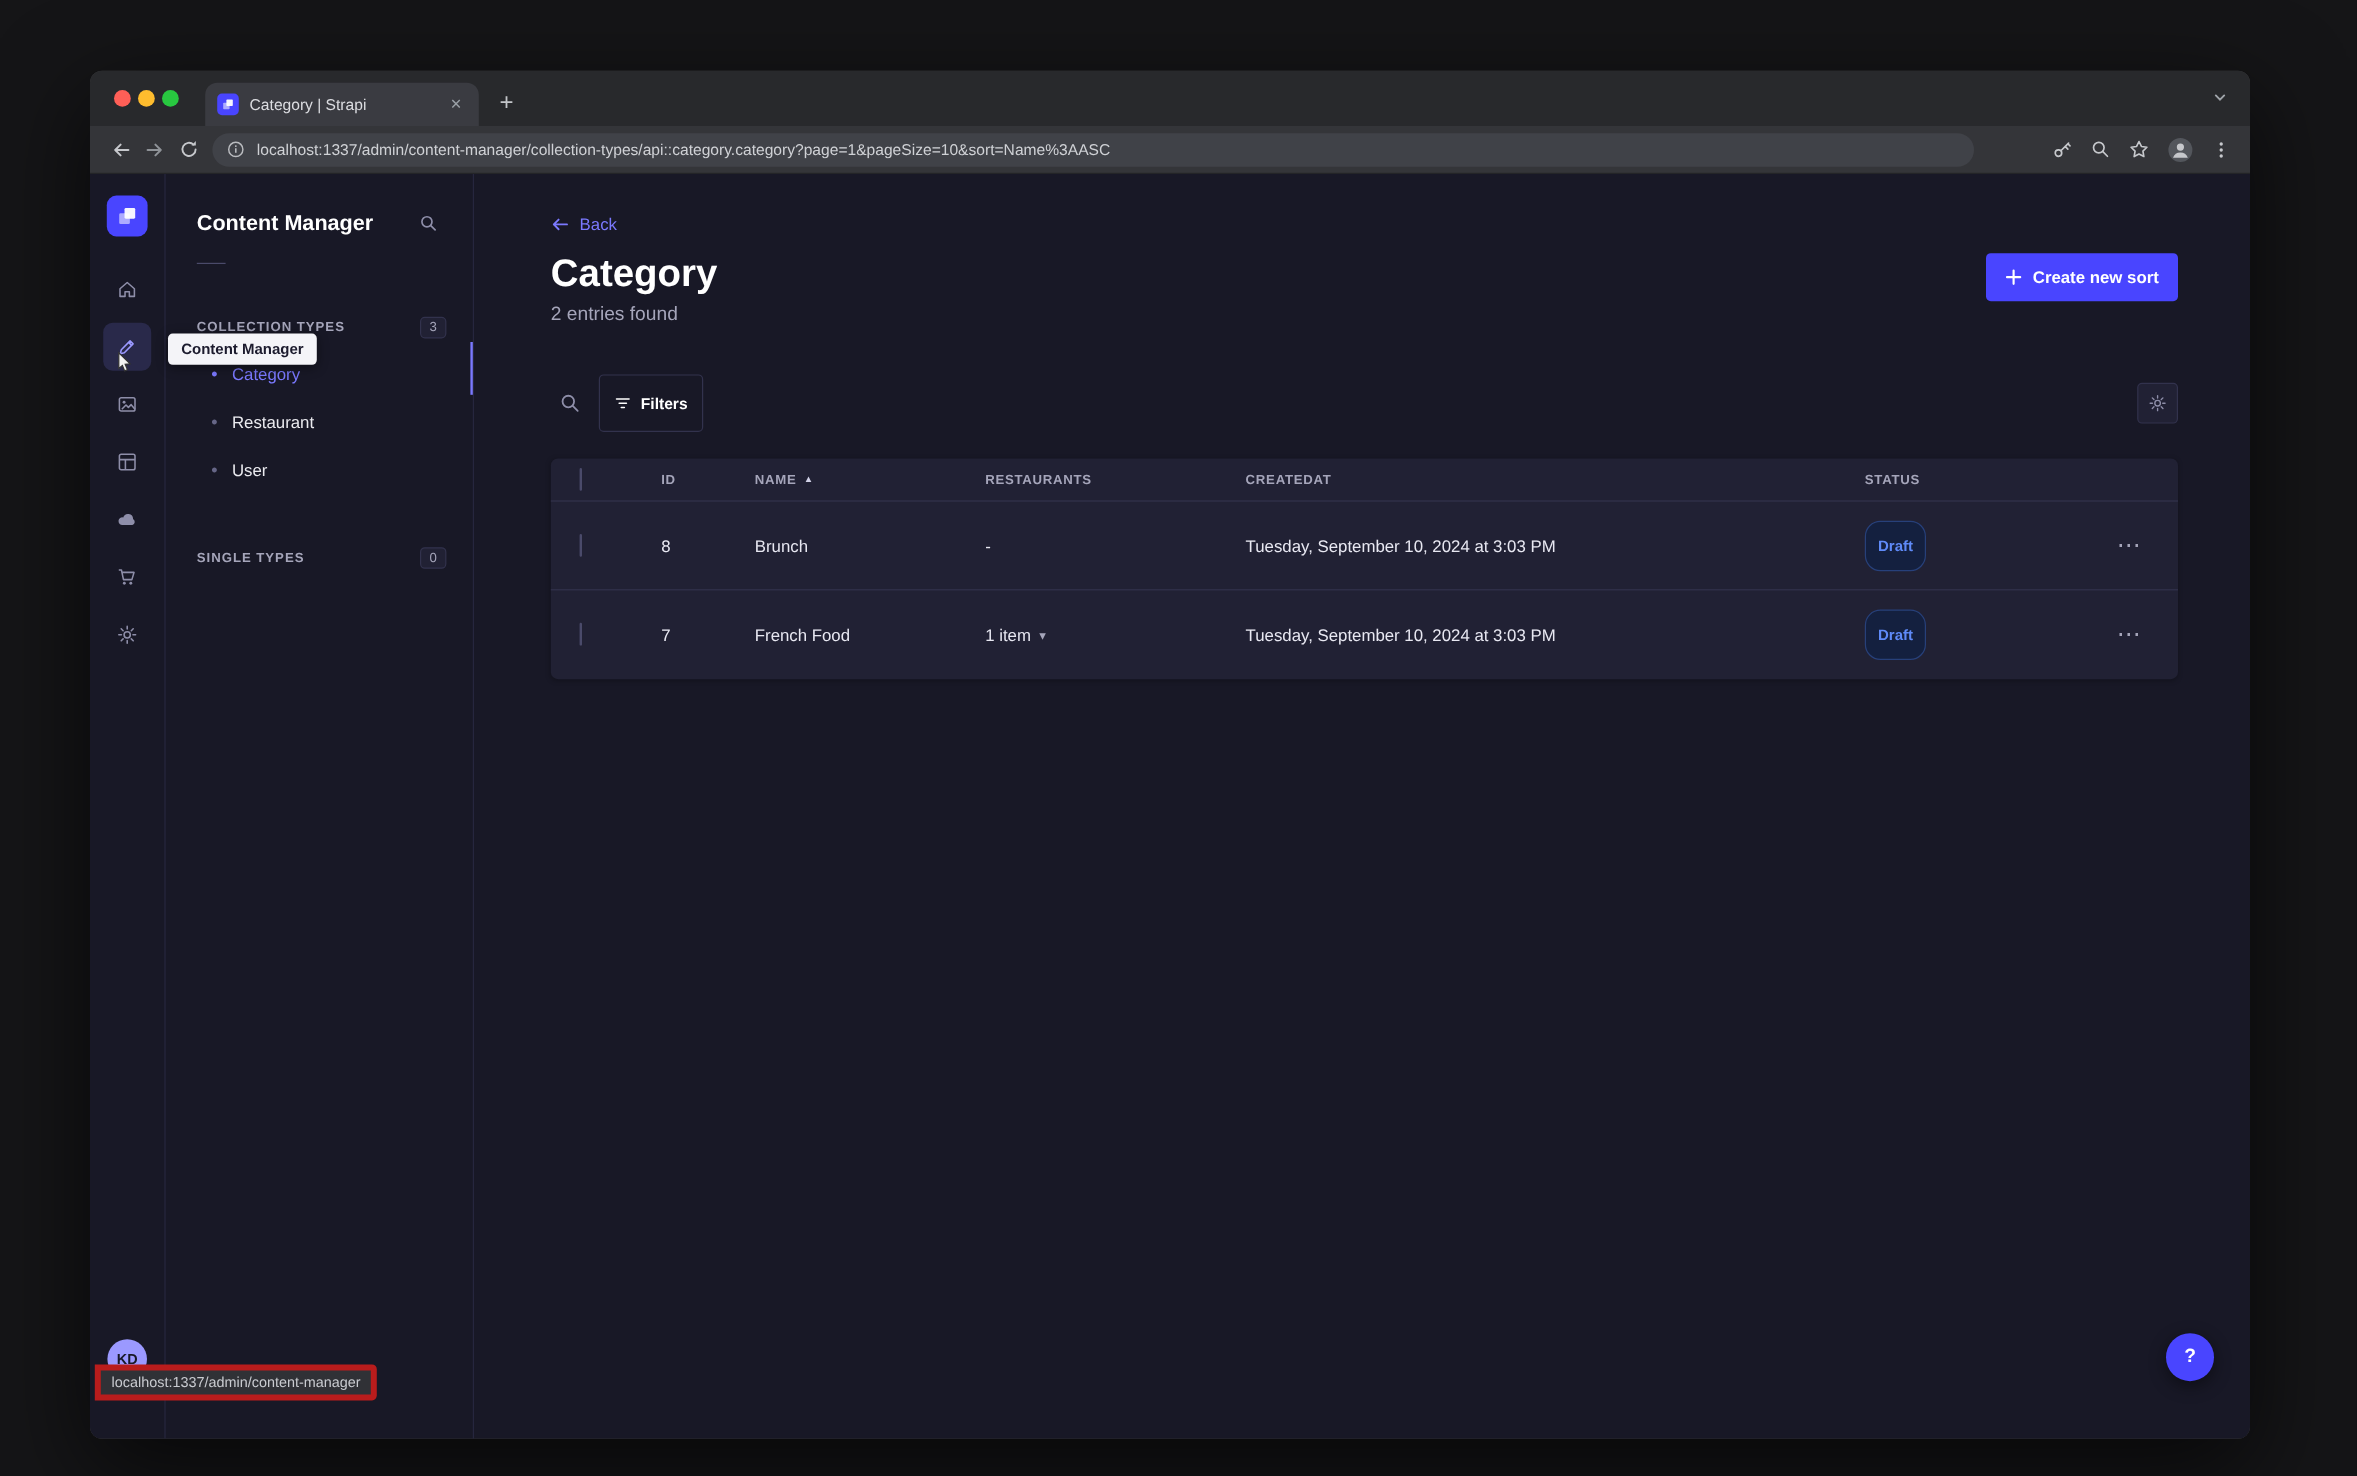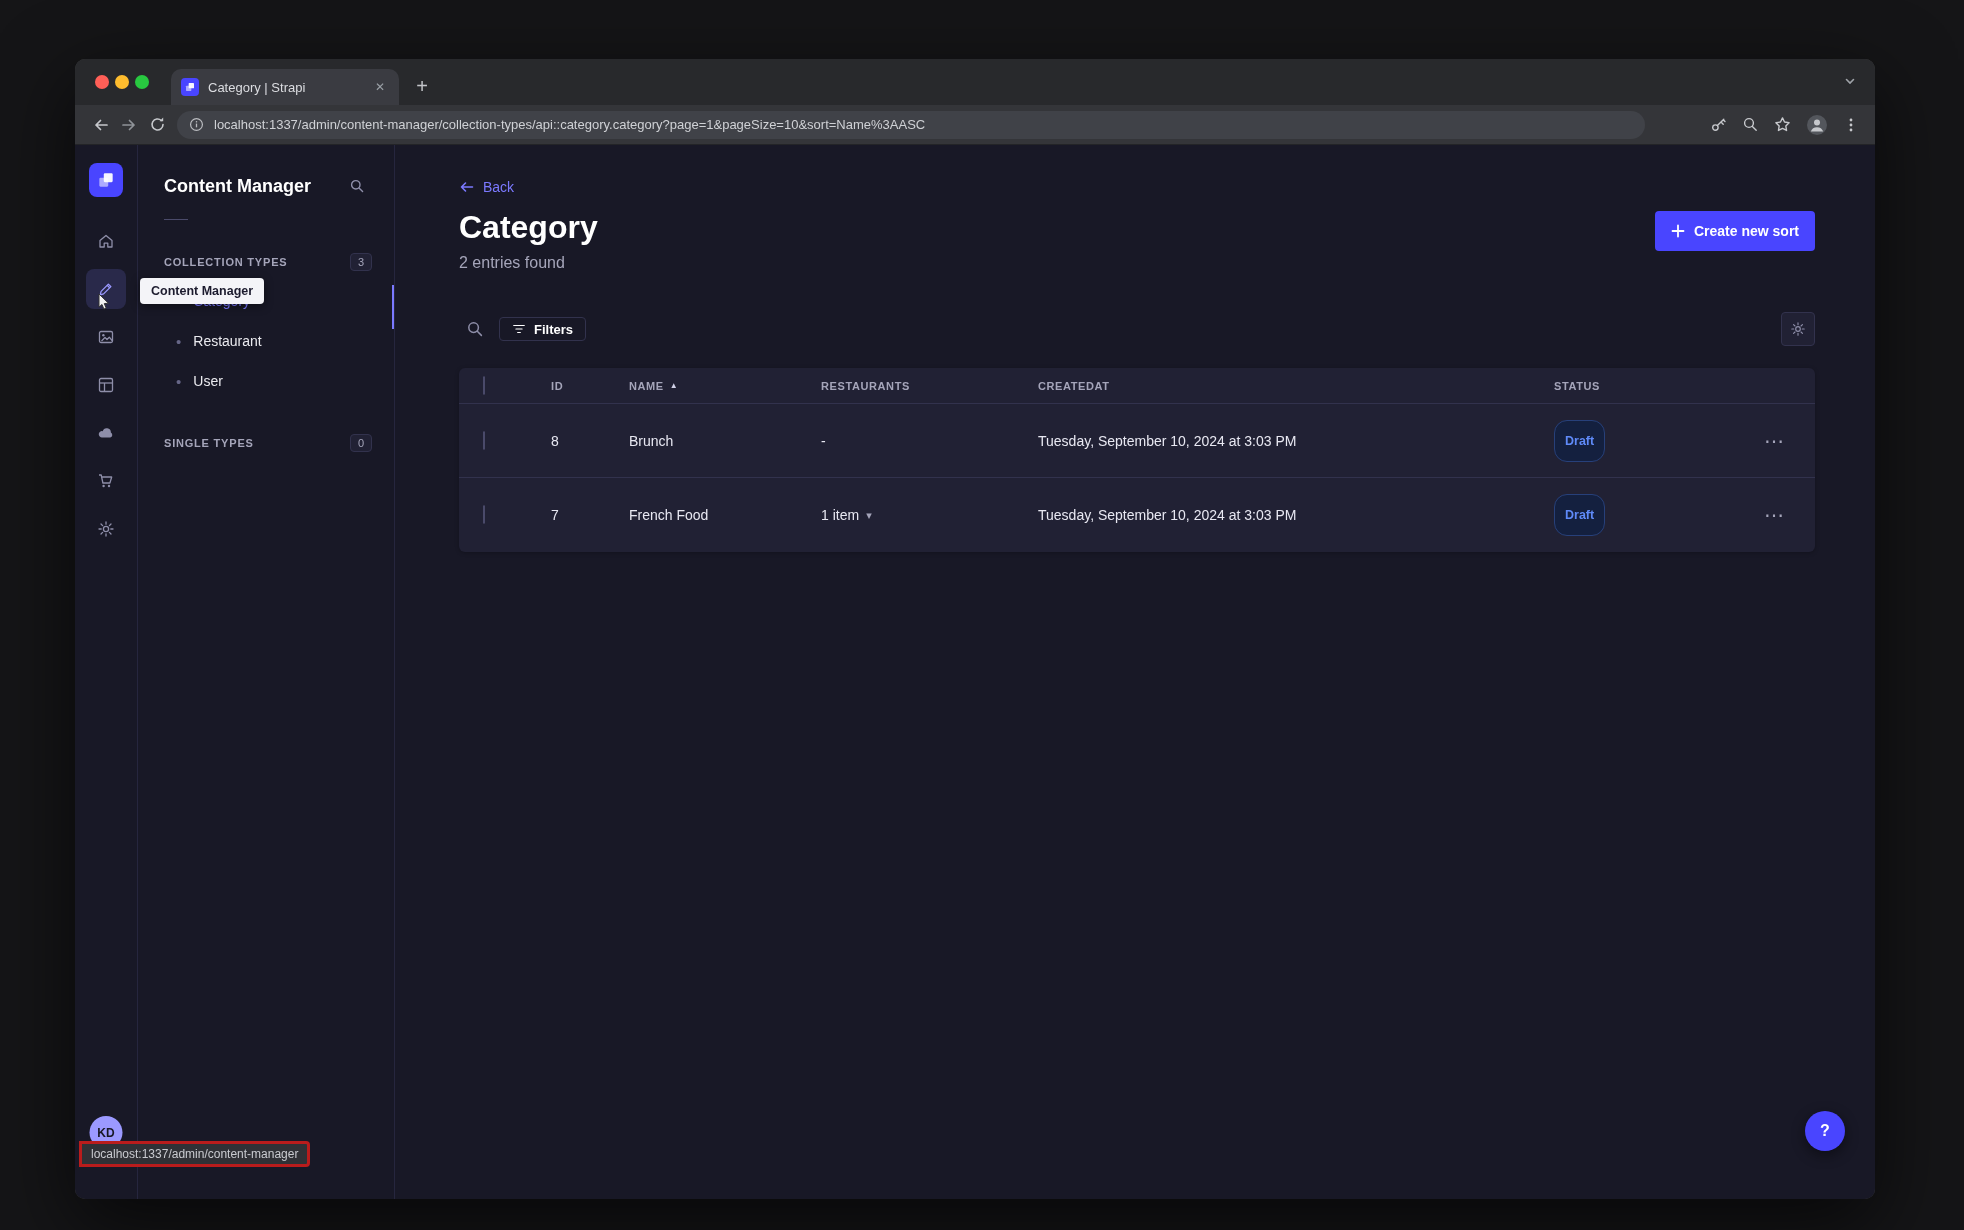--- a/index.html
+++ b/index.html
@@ -53,53 +53,53 @@
     font-size:12px; font-weight:700; display:flex; align-items:center; justify-content:center; }
 
   .subnav { width:257px; border-right:1px solid #26263e; position:relative; flex-shrink:0; }
   .subnav-head { display:flex; align-items:center; justify-content:space-between;
     padding:26px 22px 0 26px; }
   .subnav-title { font-size:18px; font-weight:700; color:#ffffff; }
   .subnav-search { width:30px; height:30px; display:flex; align-items:center; justify-content:center;
     border:1px solid transparent; border-radius:6px; }
   .subnav-divider { margin:18px 0 0 26px; width:24px; height:1px; background:#4a4a6a; }
   .subnav-section { display:flex; align-items:center; justify-content:space-between;
-    padding:0 22px 0 26px; margin-top:33px; }
+    padding:0 22px 0 26px; margin-top:44px; }
   .section-label { font-size:11px; font-weight:700; letter-spacing:.8px; color:#a5a5ba; }
   .section-badge { min-width:22px; height:18px; padding:0 6px; border-radius:4px;
     background:#212134; border:1px solid #32324d; color:#a5a5ba; font-size:11px;
     display:flex; align-items:center; justify-content:center; }
   .subnav-items { margin-top:10px; }
   .subnav-item { height:40px; display:flex; align-items:center; gap:12px; padding-left:38px;
     font-size:14px; color:#eaeaef; }
   .subnav-item .bullet { color:#666687; font-size:15px; line-height:1; }
   .subnav-item.active { color:#7b79ff; font-weight:500; }
   .subnav-item.active .bullet { color:#7b79ff; }
   .active-bar { position:absolute; right:0; top:140px; width:2px; height:44px; background:#7b79ff; }
 
   .tooltip { position:absolute; left:65px; top:133px; background:#f4f4f8; color:#1c1b2e;
     font-size:12.5px; font-weight:600; padding:6px 11px; border-radius:4px; white-space:nowrap;
     box-shadow:0 2px 10px rgba(0,0,0,.45); z-index:30; }
   .cursor { position:absolute; left:20px; top:148px; z-index:40; }
   .status-bubble { position:absolute; left:4px; bottom:32px; background:#303136;
-    border:3px solid #b91c1c; color:#c9cbd0; font-size:12px; padding:3px 9px;
+    border:5px solid #b91c1c; color:#c9cbd0; font-size:12px; padding:3px 9px;
     border-radius:0 4px 4px 0; z-index:25; white-space:nowrap; }
 
   .main { flex:1; padding:34px 60px 0 64px; position:relative; }
   .back-row { display:flex; align-items:center; gap:8px; color:#7b79ff; font-size:14px;
     width:max-content; }
   .header-row { display:flex; justify-content:space-between; align-items:flex-start; margin-top:14px; }
   .h1 { font-size:32px; font-weight:700; color:#ffffff; }
   .subtitle { margin-top:8px; font-size:16px; color:#a5a5ba; }
   .create-btn { display:flex; align-items:center; gap:9px; background:#4945ff; color:#fff;
     font-size:14px; font-weight:600; border-radius:4px; padding:0 16px; height:40px; margin-top:2px; }
 
   .tools-row { display:flex; align-items:center; margin-top:40px; }
   .search-btn { width:32px; height:32px; display:flex; align-items:center; justify-content:center; }
-  .filters-btn { display:flex; align-items:center; gap:8px; height:24px; padding:0 12px;
+  .filters-btn { display:flex; align-items:center; gap:8px; height:48px; padding:0 12px;
     border:1px solid #32324d; border-radius:4px; color:#ffffff; font-size:13px; font-weight:600;
     margin-left:8px; background:transparent; }
   .gear-btn { margin-left:auto; width:34px; height:34px; border:1px solid #32324d;
     border-radius:4px; background:#212134; display:flex; align-items:center; justify-content:center; }
 
   .table-card { margin-top:22px; background:#212134; border-radius:6px;
     box-shadow:0 1px 4px rgba(0,0,0,.25); }
   .t-row { display:grid; grid-template-columns:68px 78px 192px 217px 516px 203px 1fr;
     align-items:center; padding:0 24px; }
   .t-head { height:36px; border-bottom:1px solid #32324d; }

